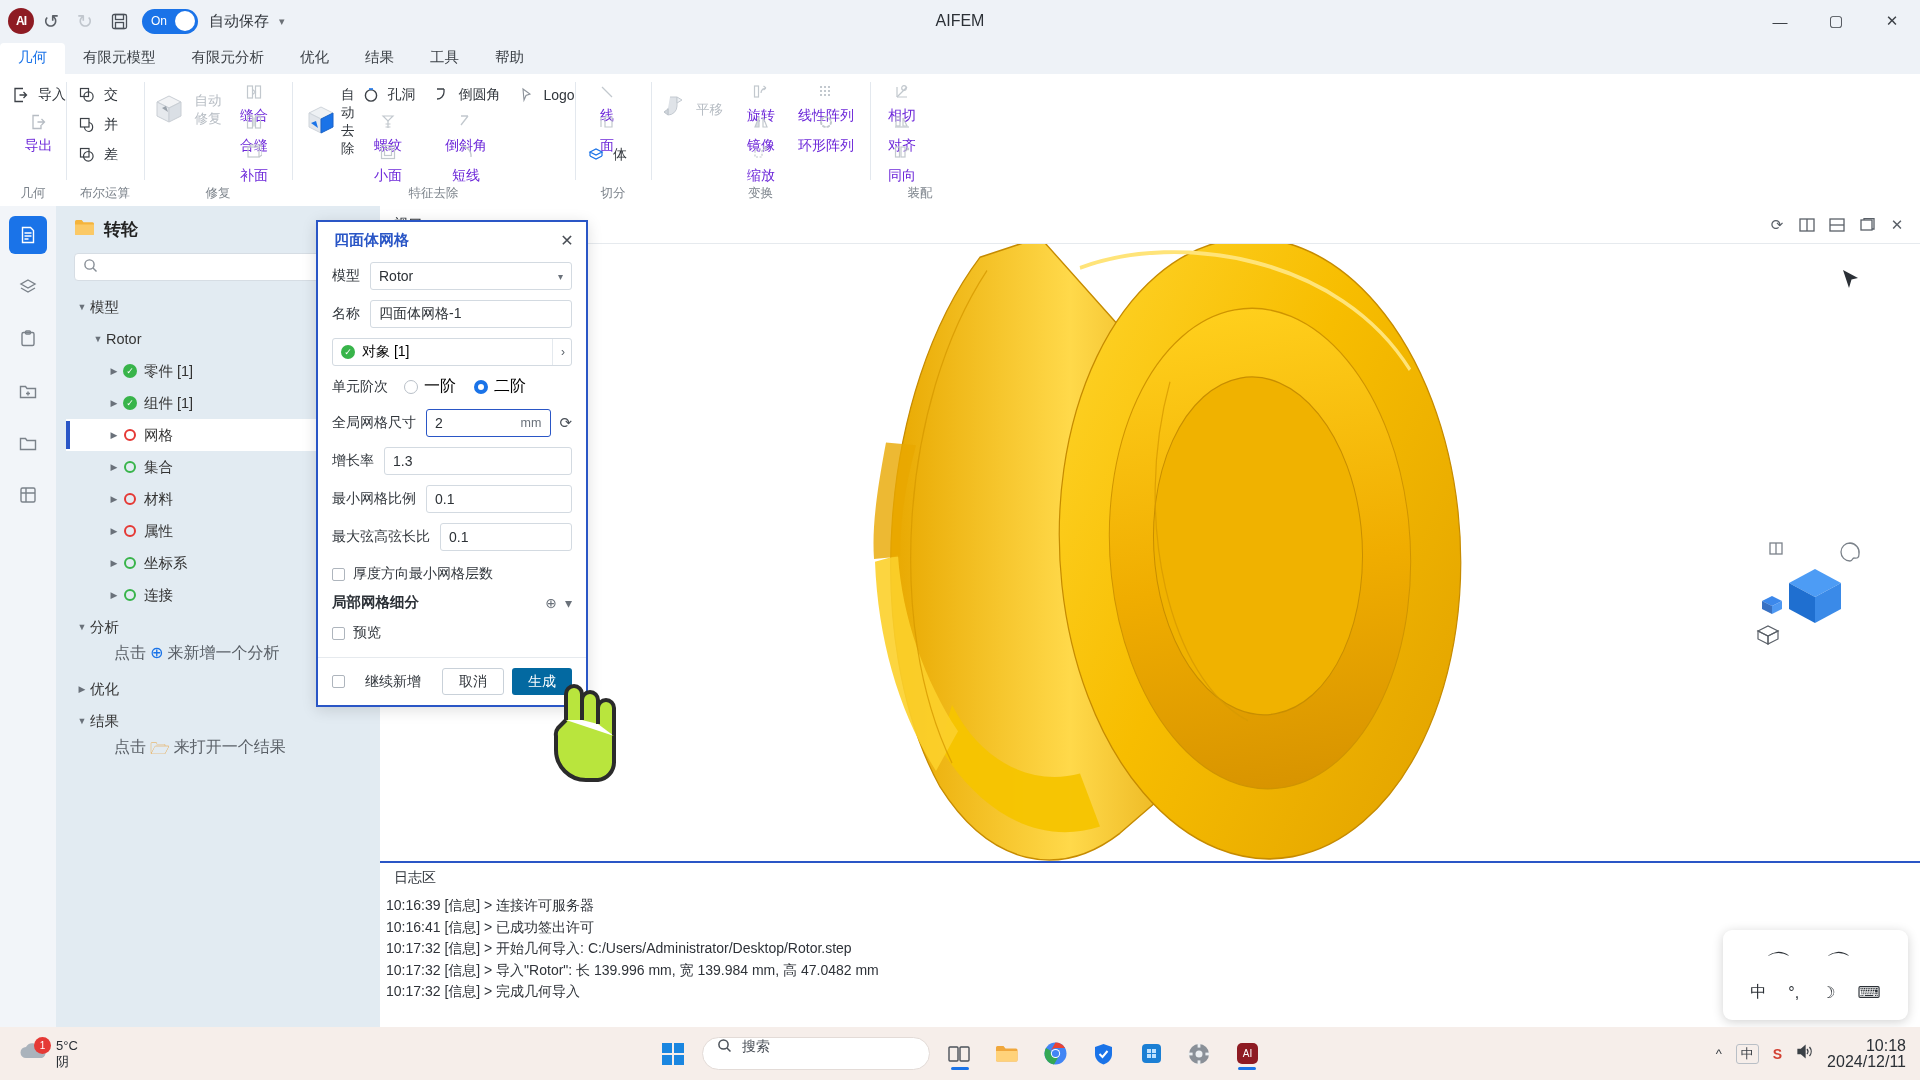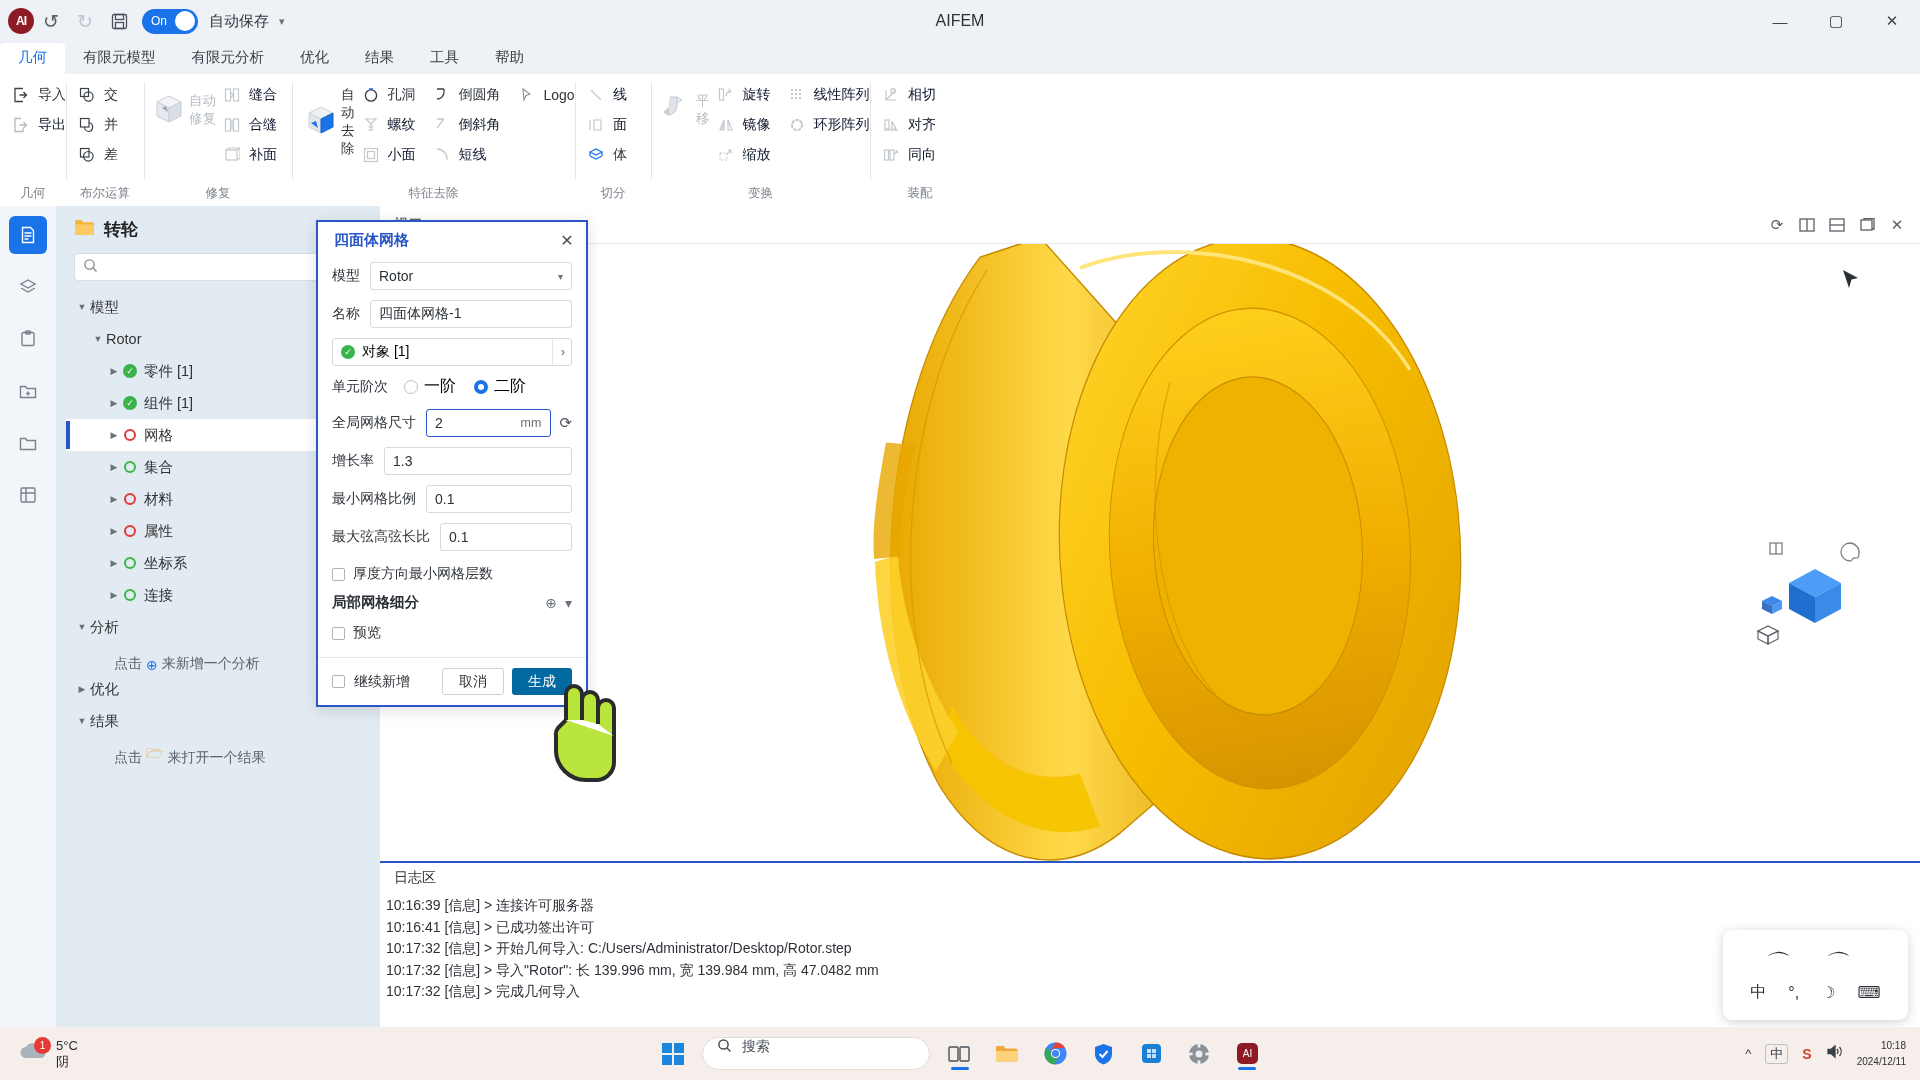--- a/index.html
+++ b/index.html
@@ -72,21 +72,21 @@
   .rgroup-body { flex:1; display:flex; align-items:flex-start; padding-top:6px; }
   .rgroup-label {
     text-align:center; font-size:12.5px; color:#7c838b; padding-bottom:4px;
   }
   .rcol { display:flex; flex-direction:column; }
   .ritem {
     display:flex; align-items:center; gap:7px;
     padding:4px 10px 4px 6px; font-size:14px; color:#31363c;
     min-width:58px; height:30px; white-space:nowrap;
   }
-  .ritem.dis { color:#0f172a; }
+  .ritem.dis { color:#6d28d9;flex-direction:column; }
   .ritem .gi { width:20px; height:20px; display:flex; align-items:center; justify-content:center; }
   .bigitem {
     width:78px; display:flex; flex-direction:row; align-items:center;
     justify-content:flex-start; padding-top:4px;
   }
   .bigitem .bi-ico { height:50px; display:flex; align-items:center; }
   .bigitem .bi-lbl { font-size:13.5px; color:#31363c; margin-top:2px; text-align:center;}
   .bigitem.dis .bi-lbl { color:#b6bcc3; }
 
   
@@ -127,21 +127,21 @@
   .tarrow { width:16px; text-align:center; color:#6a717a; font-size:9px; }
   .tarrow.down { font-size:9px; }
   .tdot { width:16px; height:16px; margin-right:6px; display:flex; align-items:center; justify-content:center; }
   .ring { width:12px; height:12px; border-radius:50%; border:2px solid #38b44a; }
   .ring.red { border-color:#e53935; }
   .chk {
     width:14px; height:14px; border-radius:50%; background:#38b44a; color:#fff;
     font-size:9px; display:flex; align-items:center; justify-content:center;
   }
   .tlabel { white-space:nowrap; }
-  .hintrow { display:flex; align-items:flex-end; height:30px; font-size:14px; color:#5b6168; }
+  .hintrow { display:flex; align-items:flex-start; height:30px; font-size:16px; color:#5b6168; }
 
   
   .viewport {
     position:absolute; left:380px; top:206px; right:0; bottom:53px; background:#fff;
   }
   .vp-head {
     height:38px; display:flex; align-items:center; border-bottom:1px solid #e6eaee;
     padding:0 8px 0 14px;
   }
   .vp-title { font-size:14.5px; color:#31363c; flex:1; }
@@ -188,21 +188,21 @@
   .radio.on { border:4px solid #1a73e8; }
   .refresh-ic { margin-left:8px; color:#4a5058; font-size:15px; }
   .cbrow { display:flex; align-items:center; gap:8px; margin:14px 0 10px; font-size:14px; color:#31363c; }
   .cbox { width:13px; height:13px; border:1.5px solid #aeb5bd; border-radius:2px; background:#fff; }
   .sect { display:flex; align-items:center; margin:10px 0 12px; }
   .sect-t { font-size:14.5px; font-weight:bold; color:#2b3036; flex:1; }
   .sect-ic { color:#6a717a; font-size:14px; margin-left:8px; }
   .dlg-foot {
     height:48px; border-top:1px solid #e6eaee; display:flex; align-items:center; padding:0 14px;
   }
-  .foot-cb { display:flex; align-items:center; gap:9px; font-size:14px; color:#31363c; flex:1; }
+  .foot-cb { display:flex; align-items:center; gap:20px; font-size:14px; color:#31363c; flex:1; }
   .btn {
     height:27px; min-width:56px; padding:0 16px; border-radius:3px; font-size:14px;
     display:flex; align-items:center; justify-content:center; margin-left:8px;
   }
   .btn.sec { border:1px solid #c9d1d9; background:#fff; color:#31363c; }
   .btn.pri { background:#0369a1; color:#fff; }
 
   
   .cursorhand { position:absolute; left:536px; top:676px; z-index:70; pointer-events:none; }
 
@@ -234,21 +234,21 @@
   .tk-center { position:absolute; left:50%; transform:translateX(-50%); display:flex; align-items:center; gap:10px; }
   .winflag { width:22px; height:22px; display:grid; grid-template-columns:1fr 1fr; grid-gap:2px; }
   .winflag i { background:#1a86e0; display:block; }
   .tk-search {
     width:228px; height:33px; border-radius:17px; background:#fff;
     display:flex; align-items:flex-start; padding:0 14px; gap:10px; font-size:14px; color:#4b5159;
     border:1px solid #e3dbd7;
   }
   .tk-app { width:38px; height:38px; display:flex; align-items:center; justify-content:center; border-radius:5px; }
   .tk-right { position:absolute; right:14px; display:flex; align-items:center; gap:14px; }
-  .tk-clock { font-size:10px; color:#2b3036; text-align:right; line-height:16px; }
+  .tk-clock { font-size:16px; color:#2b3036; text-align:right; line-height:16px; }
 
   .blue-underline { position:absolute; bottom:3px; left:50%; transform:translateX(-50%); width:18px; height:3px; border-radius:2px; background:#1a73e8;}
 </style>
 </head>
 <body>
 
 <div id="app">
 
   <div class="titlebar">
     <div class="tb-logo">AI</div>

